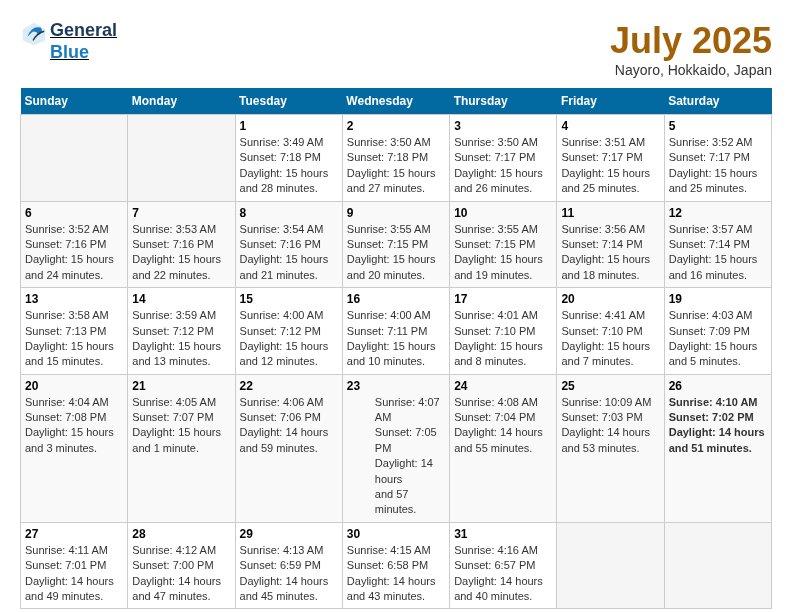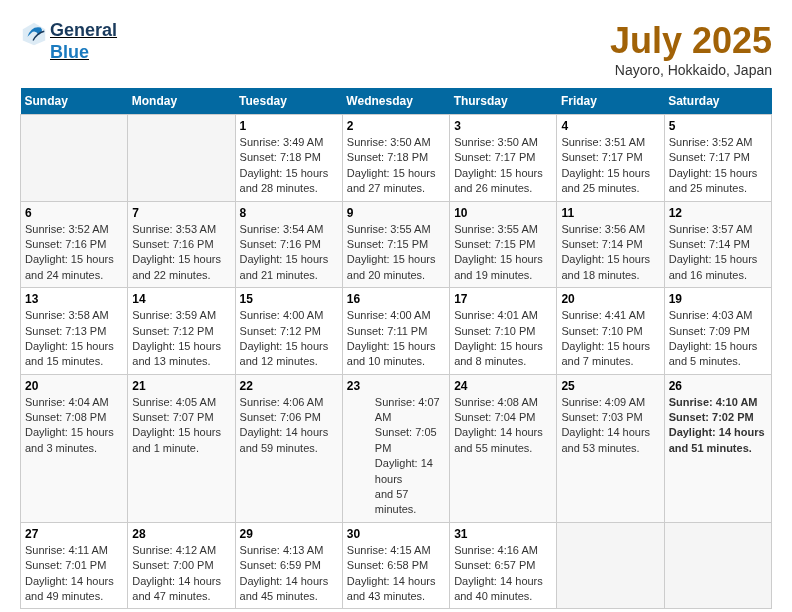--- a/index.html
+++ b/index.html
@@ -289,21 +289,21 @@
         </td>
         <td>
           <span class="day-number">24</span>
           <div class="day-info" style="white-space: pre-line;">Sunrise: 4:08 AM
 Sunset: 7:04 PM
 Daylight: 14 hours
 and 55 minutes.</div>
         </td>
         <td>
           <span class="day-number">25</span>
-          <div class="day-info" style="white-space: pre-line;">Sunrise: 4:09 AM
+          <div class="day-info" style="white-space: pre-line;">Sunrise: 10:09 AM
 Sunset: 7:03 PM
 Daylight: 14 hours
 and 53 minutes.</div>
         </td>
         <td>
           <span class="day-number">26</span>
           <div class="day-info" style="white-space: pre-line; font-weight: bold;">Sunrise: 4:10 AM
 Sunset: 7:02 PM
 Daylight: 14 hours
 and 51 minutes.</div>

